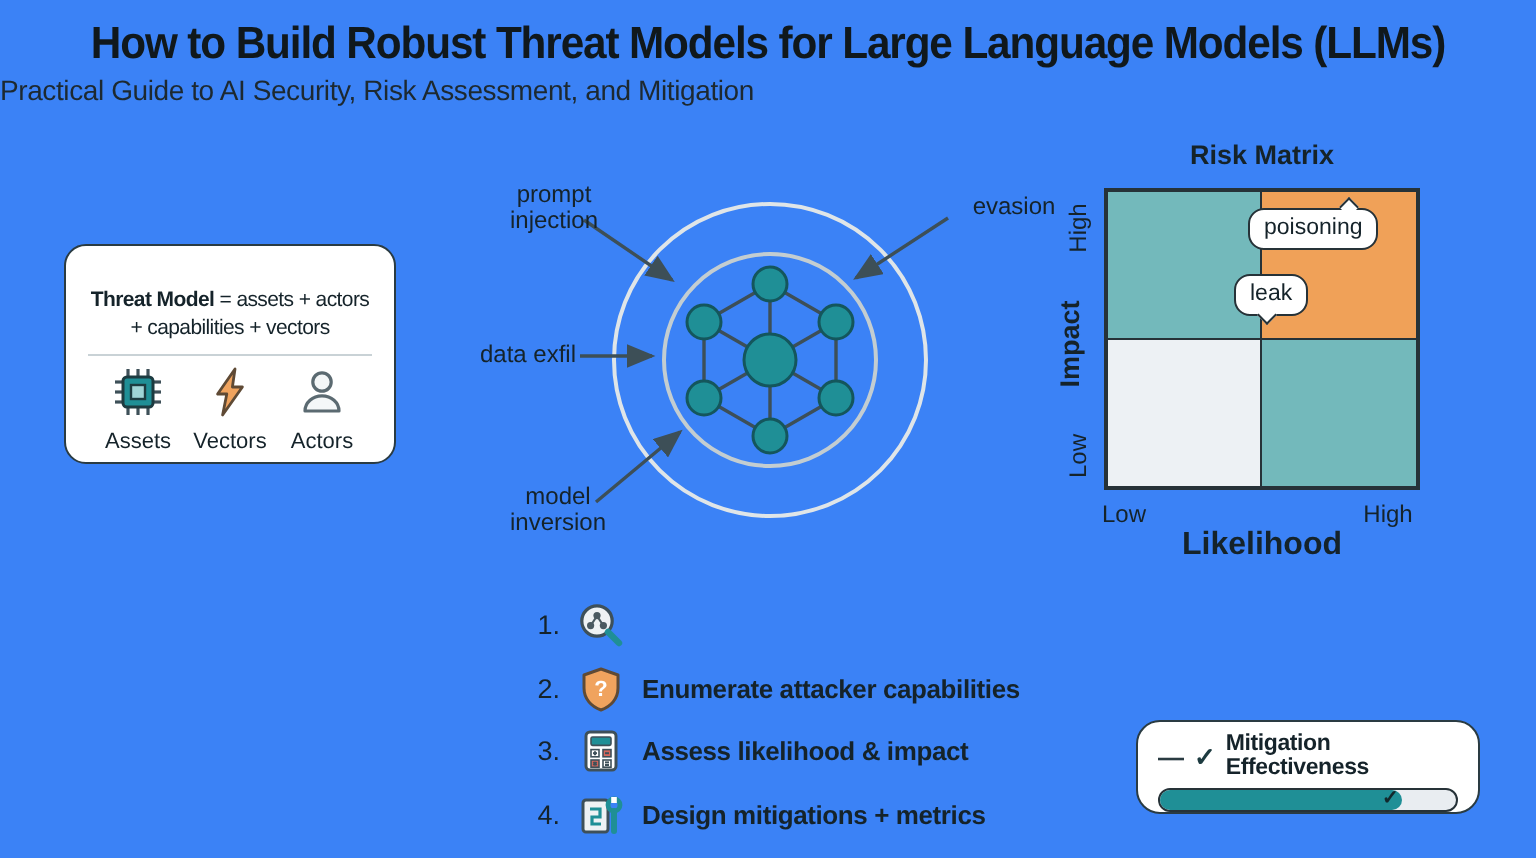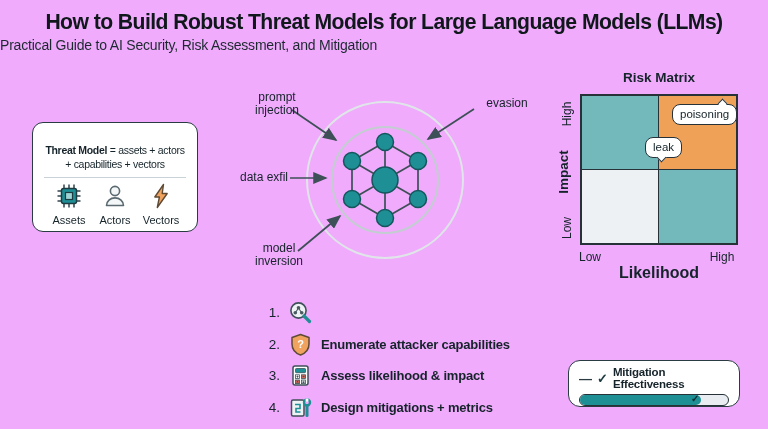--- a/index.html
+++ b/index.html
@@ -1,18 +1,18 @@
 <!DOCTYPE html>
 <html><head>
 <meta charset="utf-8">
 <style>
   * { margin:0; padding:0; box-sizing:border-box; }
   html,body { background:#fff; }
   #stage {
-    position:relative; width:768px; height:429px; background:#f0abfc;
+    position:relative; width:768px; height:429px; background:#3b82f6;
     font-family:"Liberation Sans", sans-serif; color:#15232a; overflow:hidden;
   }
   
   .title {
     position:absolute; top:9px; left:0; right:0; text-align:center;
     font-size:22.5px; font-weight:700; letter-spacing:-0.6px; color:#10181c;
     white-space:nowrap; transform:scaleX(.94);
   }
   .subtitle {
     position:absolute; top:37px; left:0; right:0; text-align:left;
@@ -37,38 +37,38 @@
   .diagram svg { position:absolute; left:0; top:0; }
   .dg-lbl {
     position:absolute; font-size:12px; font-weight:500; line-height:1.12;
     color:#15232a; white-space:pre-line; text-align:center;
   }
   .dg-prompt    { left:14px;  top:6px;   width:66px; }
   .dg-evasion   { left:244px; top:12px;  width:66px; }
   .dg-exfil     { left:0px;   top:86px;  width:58px; text-align:right; }
   .dg-inversion { left:16px;  top:157px; width:66px; }
   
-  .rm-wrap { position:absolute; left:546px; top:70px; width:220px; height:215px; }
+  .rm-wrap { position:absolute; left:518px; top:70px; width:220px; height:215px; }
   .rm-title { position:absolute; left:34px; top:0; width:158px; text-align:center;
               font-size:13.5px; font-weight:600; color:#15232a; }
   .rm-grid {
     position:absolute; left:34px; top:24px; width:158px; height:151px;
     border:2px solid #263238; display:grid;
     grid-template-columns:1fr 1fr; grid-template-rows:1fr 1fr;
   }
   .rm-q { width:100%; height:100%; }
   .q-tl { border-right:1.6px solid #263238; border-bottom:1.6px solid #263238; }
   .q-tr { border-bottom:1.6px solid #263238; }
   .q-bl { border-right:1.6px solid #263238; }
   .rm-callout {
     position:absolute; background:#fff; border:1.5px solid #263238;
     border-radius:8px; font-size:11.5px; font-weight:500; color:#15232a;
     padding:1px 7px; line-height:1.45;
   }
-  .rm-poisoning { left:106px; top:34px;margin-left:20px; }
+  .rm-poisoning { left:106px; top:34px; }
   .rm-leak { left:99px; top:67px; }
   .tail { position:absolute; width:7px; height:7px; background:#fff; }
   .tail-up { top:-4.6px; right:10px; transform:rotate(45deg);
              border-left:1.5px solid #263238; border-top:1.5px solid #263238; }
   .tail-down { bottom:-4.6px; left:12px; transform:rotate(45deg);
                border-right:1.5px solid #263238; border-bottom:1.5px solid #263238; }
   .rm-vlabel { position:absolute; transform:translate(-50%,-50%) rotate(-90deg);
                white-space:nowrap; font-size:12px; font-weight:500; }
   .rm-impact { font-size:13.5px; font-weight:600; }
   .rm-xlabel { position:absolute; width:40px; text-align:center; font-size:12px; font-weight:500; }
@@ -136,33 +136,33 @@
             </g>
             <rect x="5.5" y="5.5" width="15" height="15" rx="2" fill="#1f8f96" stroke="#1d3b40" stroke-width="1.5"></rect>
             <rect x="9.5" y="9.5" width="7" height="7" fill="#9fd4d6" stroke="#1d3b40" stroke-width="1.2"></rect>
           </svg>
         </span>
         <span class="tm-label">Assets</span>
       </div>
       <div class="tm-item">
         <span>
           <svg width="26" height="26" viewBox="0 0 26 26">
+            <path d="M15.5 1.5 L6.8 14 h4.6 L9.3 24.5 L19.2 10.5 h-5 Z" fill="#f0a35e" stroke="#5f4a35" stroke-width="1.4" stroke-linejoin="round"></path>
+          </svg>
+        </span>
+        <span class="tm-label">Vectors</span>
+      </div>
+      <div class="tm-item">
+        <span>
+          <svg width="26" height="26" viewBox="0 0 26 26">
             <circle cx="13" cy="8" r="4.6" fill="#f4f7f8" stroke="#5b6a71" stroke-width="1.6"></circle>
             <path d="M4.5 22.5 a8.5 7.6 0 0 1 17 0 z" fill="#f4f7f8" stroke="#5b6a71" stroke-width="1.6" stroke-linejoin="round"></path>
           </svg>
         </span>
         <span class="tm-label">Actors</span>
-      </div>
-      <div class="tm-item">
-        <span>
-          <svg width="26" height="26" viewBox="0 0 26 26">
-            <path d="M15.5 1.5 L6.8 14 h4.6 L9.3 24.5 L19.2 10.5 h-5 Z" fill="#f0a35e" stroke="#5f4a35" stroke-width="1.4" stroke-linejoin="round"></path>
-          </svg>
-        </span>
-        <span class="tm-label">Vectors</span>
       </div>
     </div>
   </div>
 
   <div class="diagram">
     <svg width="310" height="196" viewBox="0 0 310 196">
       <defs>
         <marker id="ah" markerWidth="9" markerHeight="7" refX="7.5" refY="3.5" orient="auto">
           <path d="M0,0 L8.5,3.5 L0,7 Z" fill="#3d4f57"></path>
         </marker>

